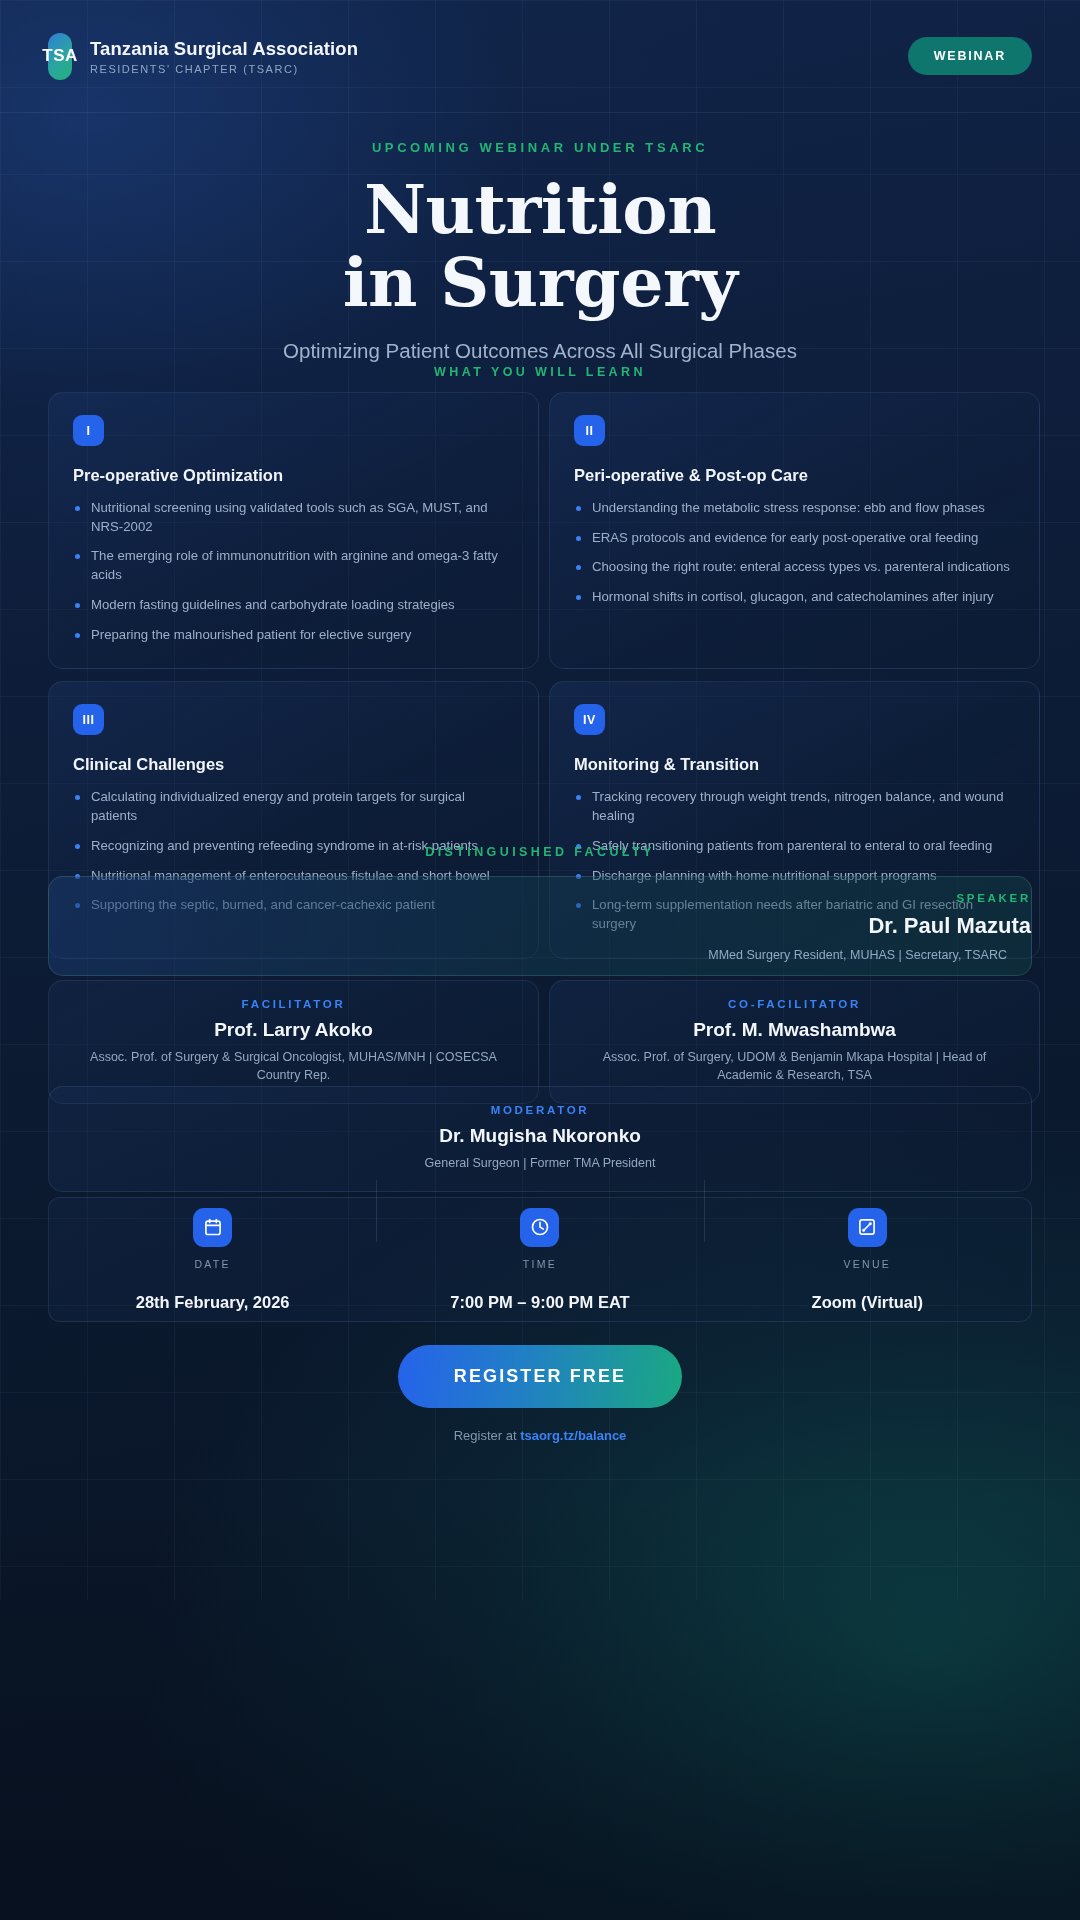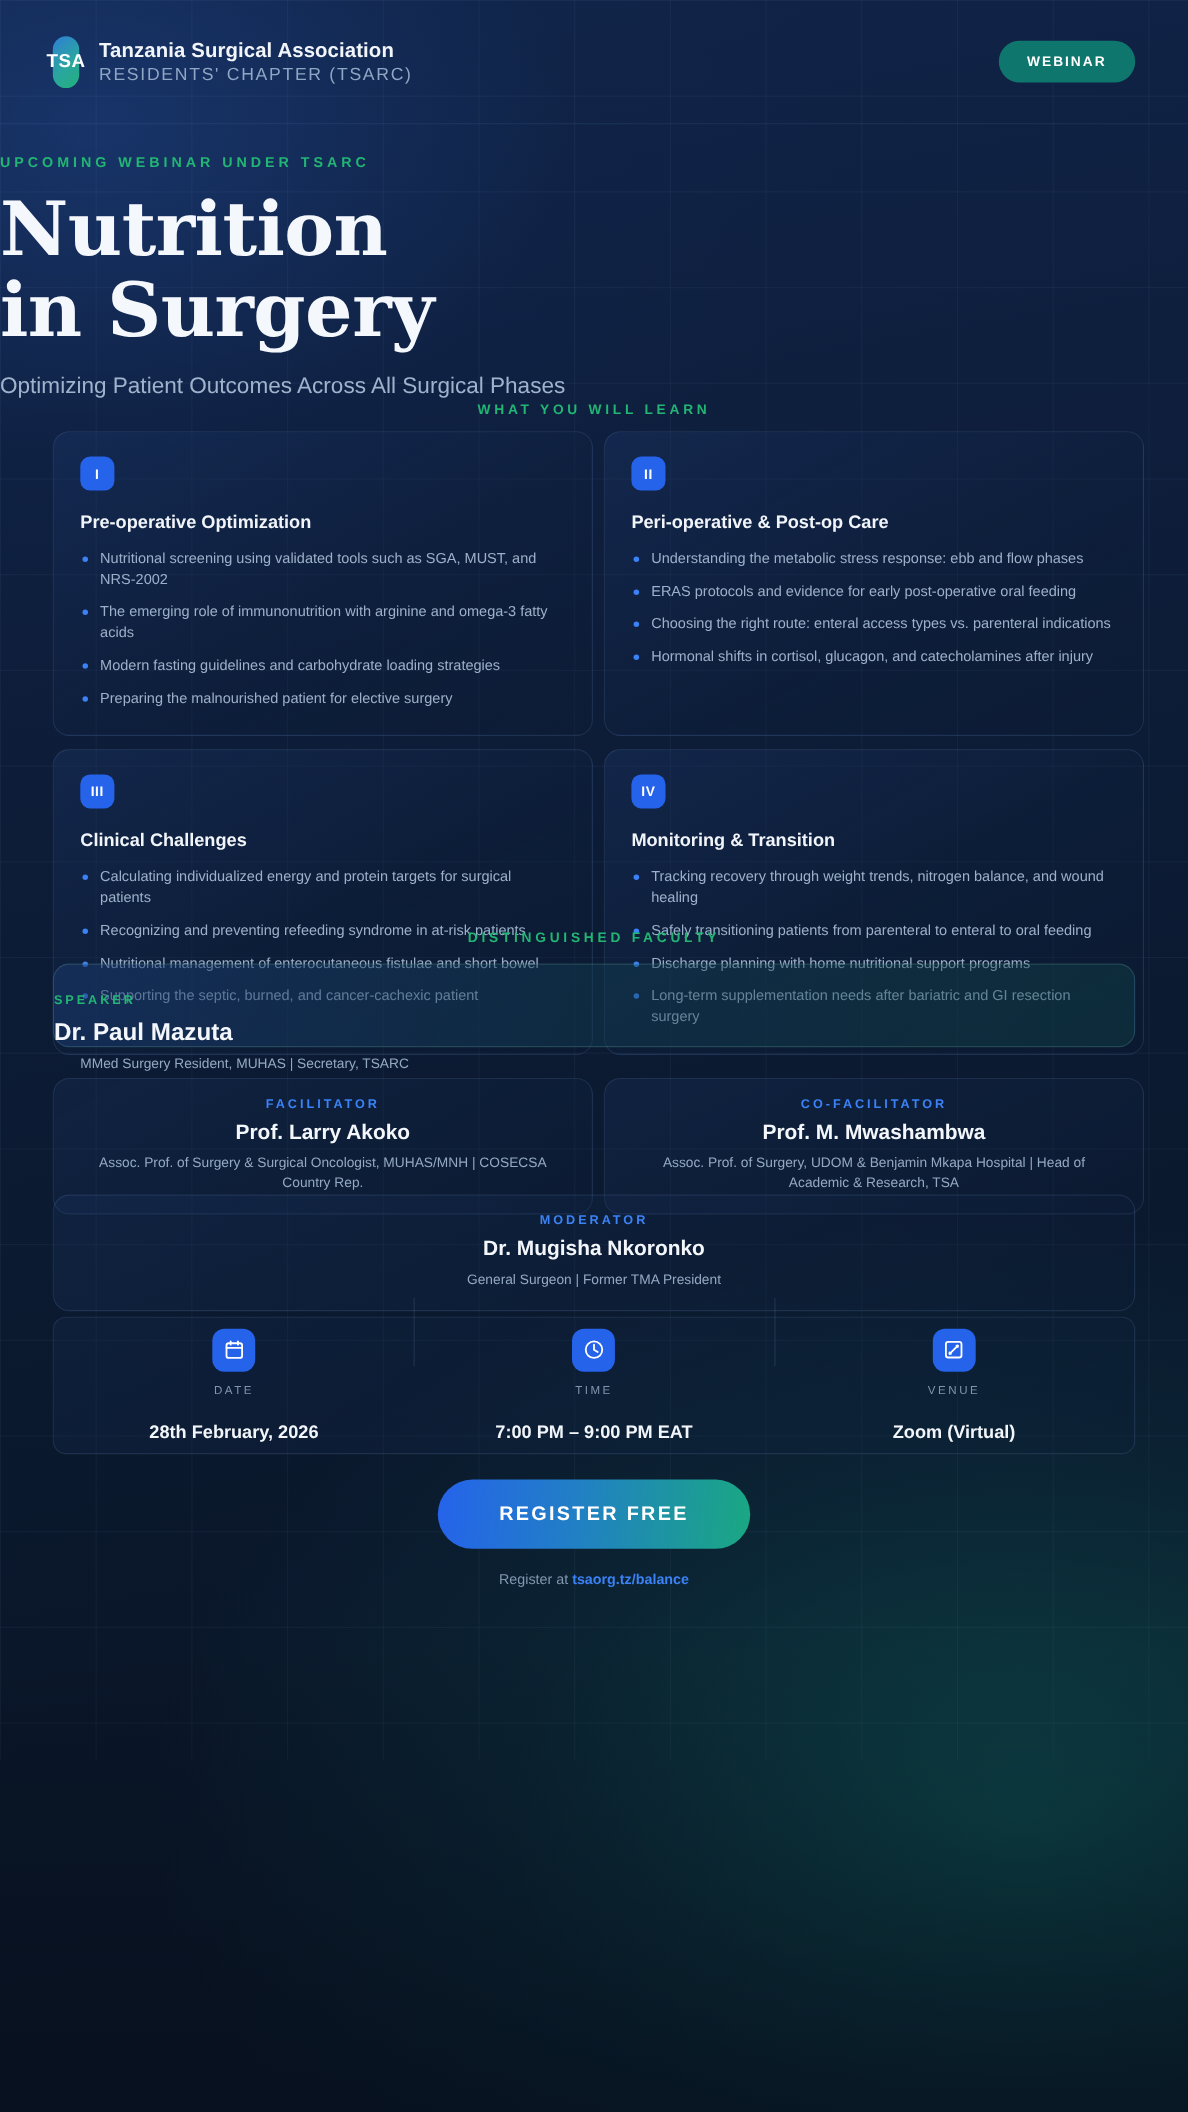--- a/index.html
+++ b/index.html
@@ -40,31 +40,31 @@
   }
   .brand { display:flex; align-items:center; gap:18px; }
   .logo {
     width:24px; height:47px; border-radius:13px;
     background:linear-gradient(140deg,#2f7fd6 0%,#2aa5a0 55%,#23b07d 100%);
     display:flex; align-items:center; justify-content:center;
     font-weight:bold; font-size:17px; letter-spacing:0.5px; color:#ffffff;
   }
   .brand-text .org { font-size:18.5px; font-weight:bold; color:#f2f6fb; letter-spacing:.1px; }
   .brand-text .chap {
-    font-size:16px; color:#8fa6c4; letter-spacing:1.55px; margin-top:3px; font-weight:500;
+    font-size:11px; color:#8fa6c4; letter-spacing:1.55px; margin-top:3px; font-weight:500;
   }
   .webinar-pill {
     margin-left:auto;
     background:#0f766e; color:#ffffff;
     font-size:12.5px; font-weight:bold; letter-spacing:1.8px;
     padding:12px 26px; border-radius:20px;
   }
 
   
-  .hero { position:absolute; left:0; top:140px; width:1080px; text-align:left; }
+  .hero { position:absolute; left:0; top:140px; width:1080px; text-align:center; }
   .eyebrow-green {
     color:#22b573; font-size:13px; font-weight:bold; letter-spacing:3.6px;
   }
   .title {
     font-family:"DejaVu Serif", serif; font-weight:bold;
     font-size:68px; line-height:1.07; color:#f4f7fb; margin-top:18px;
     letter-spacing:-0.5px;
   }
   .subtitle {
     margin-top:20px; font-size:20.5px; color:#9fb3cc; font-weight:400;
@@ -99,24 +99,24 @@
   }
   .card-list li:last-child { margin-bottom:0; }
   .card-list li::before {
     content:""; position:absolute; left:2px; top:7px;
     width:5px; height:5px; border-radius:50%; background:#3b82f6;
   }
 
   
   .faculty-label { position:absolute; left:0; top:845px; width:1080px; }
   .speaker-card {
-    position:absolute; left:48px; top:876px; width:984px; height:76px;
+    position:absolute; left:48px; top:876px; width:984px; height:100px;
     border:1px solid rgba(120,200,180,0.20); border-radius:15px;
     background:linear-gradient(100deg, rgba(27,58,112,0.52) 0%, rgba(20,64,86,0.42) 48%, rgba(17,70,72,0.40) 100%);
-    text-align:left; padding-top:27px;
+    text-align:right; padding-top:15px;
   }
   .role-green { color:#22b573; font-size:11.5px; font-weight:bold; letter-spacing:2.7px; }
   .role-blue  { color:#3b82f6; font-size:11.5px; font-weight:bold; letter-spacing:2.7px; }
   .person-name { margin-top:9px; font-size:22px; font-weight:bold; color:#f3f7fb; }
   .person-name.sm { font-size:19px; }
   .person-meta { margin-top:8px; font-size:12.5px; color:#93a8c2; line-height:1.42; padding:0 24px; }
 
   .fac-row { position:absolute; left:48px; top:980px; width:984px;
     display:grid; grid-template-columns:491px 491px; gap:10px; }
   .fac-card {

